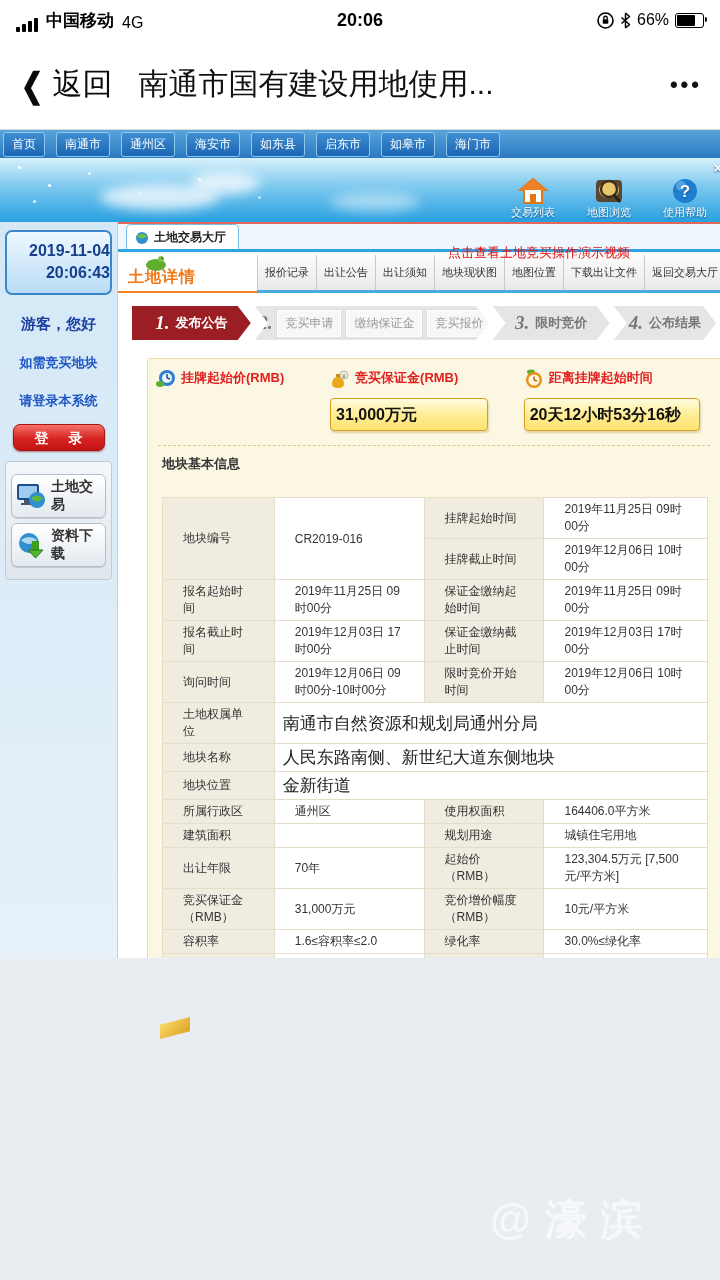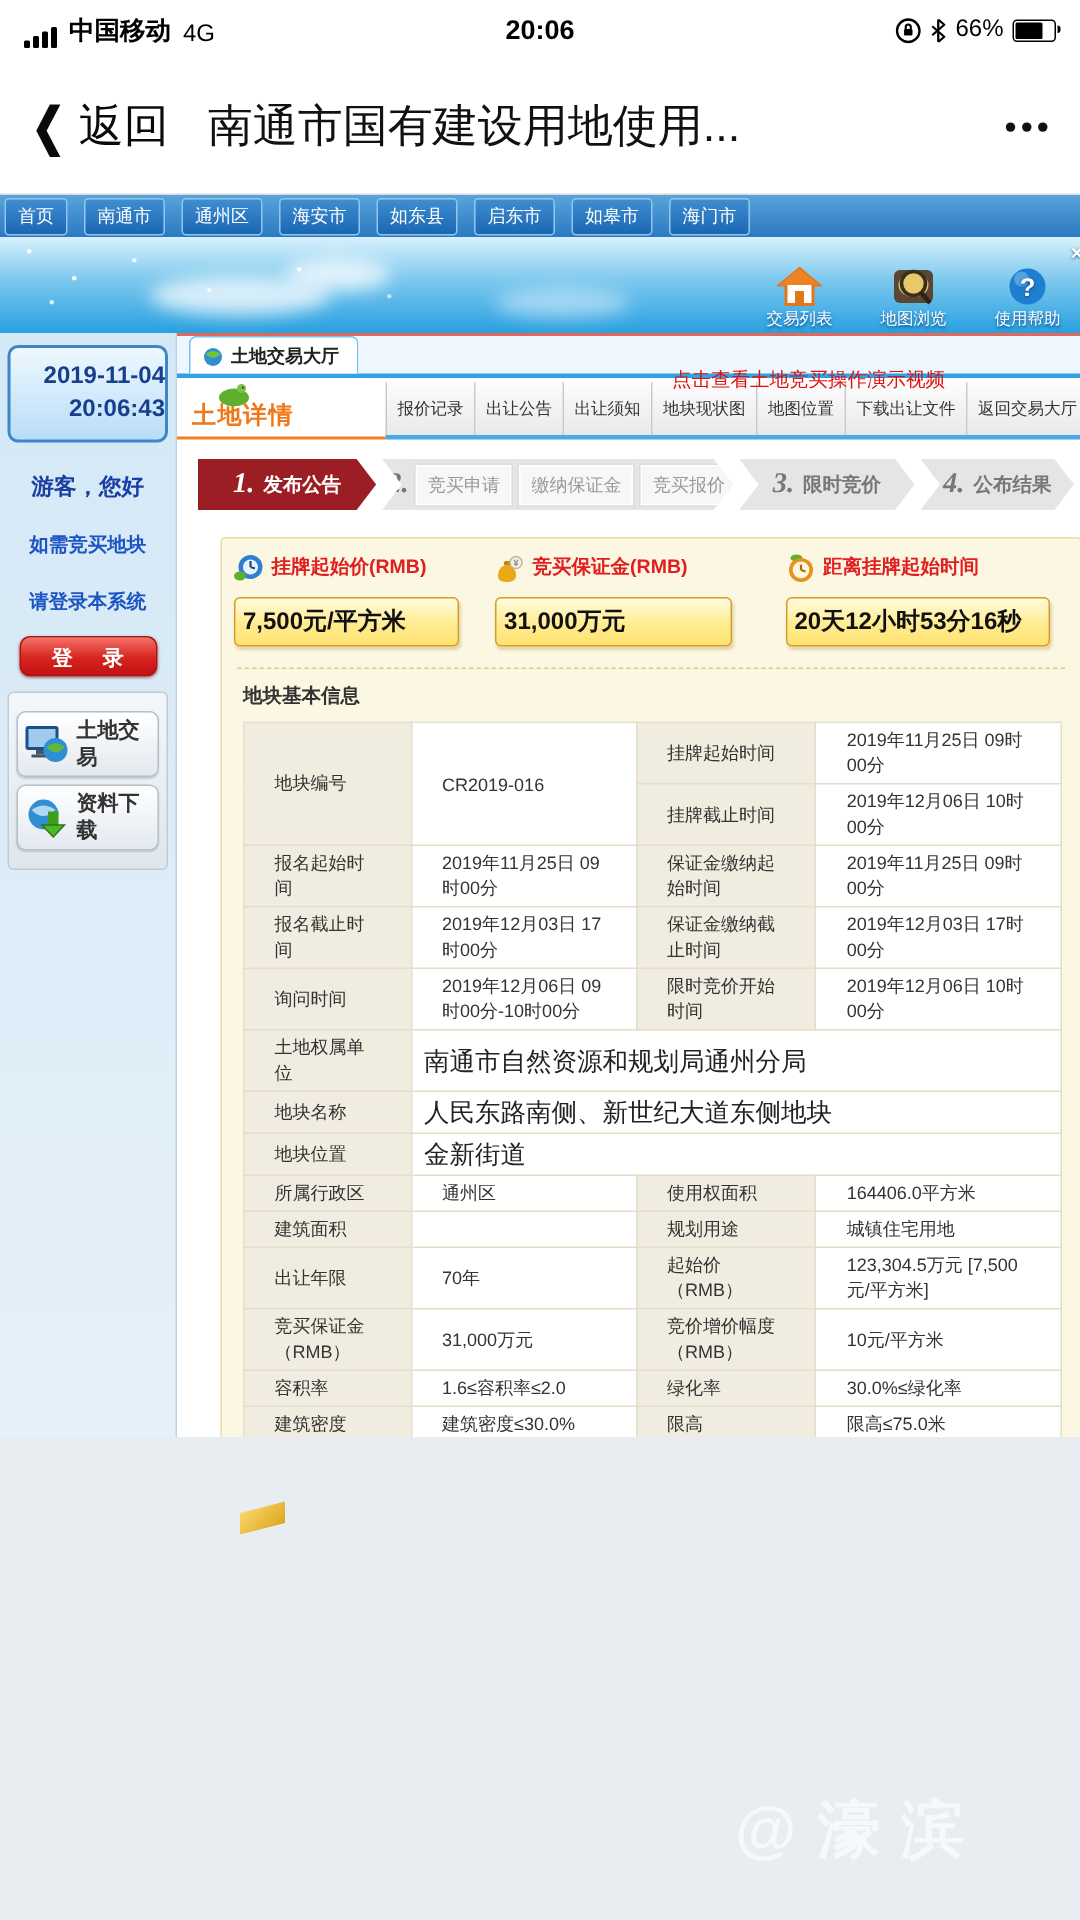--- a/index.html
+++ b/index.html
@@ -103,21 +103,21 @@
   .creampanel{margin:18px 5px 0 29px;background:#fcf7e2;border:1px solid #eedaa2;border-radius:3px;
     padding:10px 8px 12px;box-sizing:border-box;}
   .pricecols{display:flex;}
   .pcol{margin-right:12px;}
   .pcol1{width:160px;} .pcol2{width:168px;margin-left:12px;} .pcol3{width:188px;margin-left:24px;}
   .plabel{display:flex;align-items:flex-start;gap:5px;color:#e02020;font-weight:bold;font-size:13px;}
   .pvalue{margin-top:9px;height:31px;line-height:31px;background:linear-gradient(#fffbe0,#ffec90 55%,#ffe371);
     border:1px solid #d89d20;border-radius:4px;box-shadow:1px 2px 2px rgba(150,110,0,.25);
     font-weight:bold;font-size:16px;color:#111;padding-left:5px;white-space:nowrap;}
   .dashes{border-top:1px dashed #d9c98e;margin:14px 2px 9px;}
-  .tbltitle{font-size:13px;font-weight:bold;color:#333;margin:2px 0 8px 6px;}
+  .tbltitle{font-size:13px;font-weight:bold;color:#333;margin:2px 0 24px 6px;}
 
   table.info{width:calc(100% - 10px);margin-left:6px;border-collapse:collapse;background:#fff;
     border:1px solid #ddd6c0;}
   table.info td{border:1px solid #e4ddc9;font-size:12px;color:#333;padding:3px 20px;height:13px;}
   td.lab{background:#f0ece0;width:20.5%;color:#444;}
   td.lab2{background:#f0ece0;width:22%;color:#444;}
   td.val1{width:27.5%;} td.val2{width:30%;}
   tr.big td.bigval{font-size:17px;color:#222;padding:2px 8px;}
 
   .bidrow{display:flex;align-items:center;margin:12px 0 2px 4px;}
@@ -353,21 +353,20 @@
                 <span>
                   <svg width="20" height="20" viewBox="0 0 20 20">
                       <circle cx="11" cy="9" r="8" fill="#2f7fd0"></circle>
                       <circle cx="11" cy="9" r="5" fill="#eaf4fc"></circle>
                       <path d="M11 9 L11 5 M11 9 L14 10" stroke="#1d4e8c" stroke-width="1.5"></path>
                       <ellipse cx="4" cy="15" rx="4" ry="3" fill="#5fae2e"></ellipse>
                     </svg>
                 </span>
                 <span>挂牌起始价(RMB)</span>
               </div>
-              <div class="pvalue">7,500元/平方米</div>
             </div>
             <div class="pcol pcol2">
               <div class="plabel">
                 <span>
                   <svg width="20" height="20" viewBox="0 0 20 20">
                       <path d="M6 8 q-4 2 -4 7 q0 4 6 4 q6 0 6 -4 q0 -5 -4 -7 z" fill="#e8a818"></path>
                       <rect x="6" y="5" width="6" height="3" rx="1" fill="#c88608"></rect>
                       <circle cx="14" cy="6" r="4" fill="#f3efe6" stroke="#c0b89e"></circle>
                       <text x="14" y="8.6" text-anchor="middle" font-size="6" fill="#887" font-family="Liberation Sans,sans-serif">¥</text>
                     </svg>

